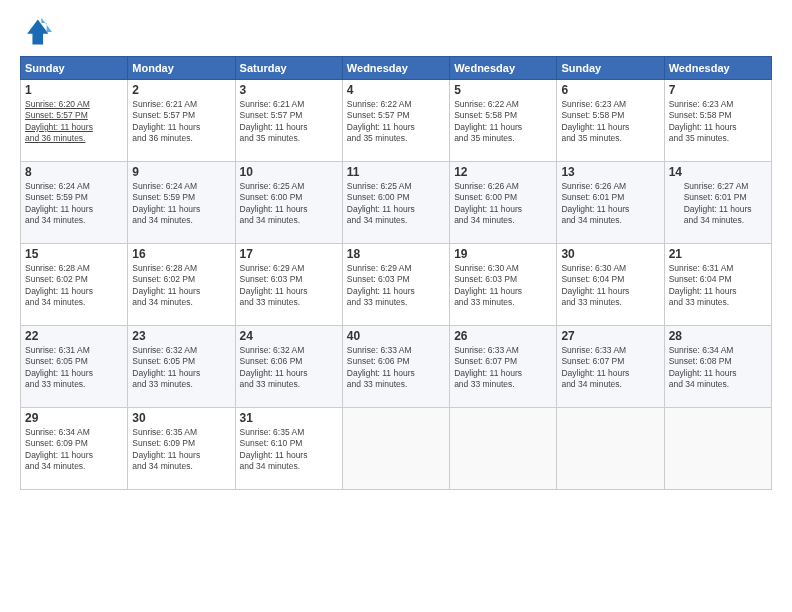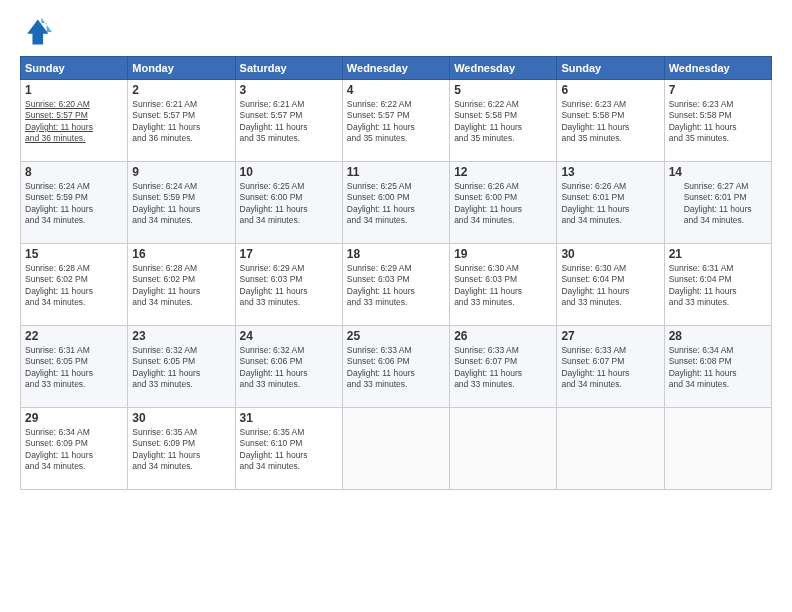--- a/index.html
+++ b/index.html
@@ -301,21 +301,21 @@
 and 33 minutes.</div>
           </td>
           <td>
             <div class="day-number">24</div>
             <div class="day-info" style="white-space: pre-line;">Sunrise: 6:32 AM
 Sunset: 6:06 PM
 Daylight: 11 hours
 and 33 minutes.</div>
           </td>
           <td>
-            <div class="day-number">25</div>
+            <div class="day-number">40</div>
             <div class="day-info" style="white-space: pre-line;">Sunrise: 6:33 AM
 Sunset: 6:06 PM
 Daylight: 11 hours
 and 33 minutes.</div>
           </td>
           <td>
             <div class="day-number">26</div>
             <div class="day-info" style="white-space: pre-line;">Sunrise: 6:33 AM
 Sunset: 6:07 PM
 Daylight: 11 hours

